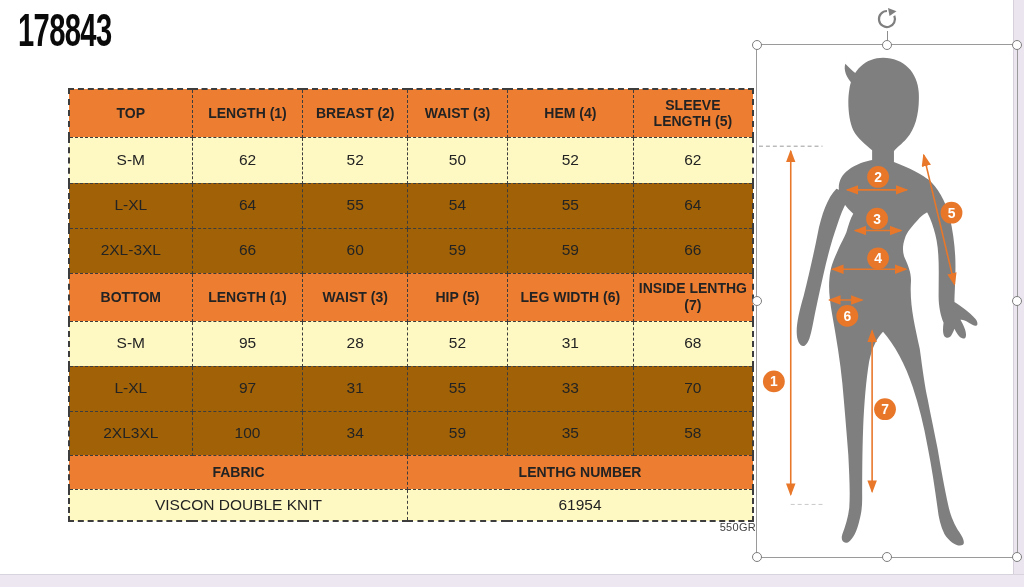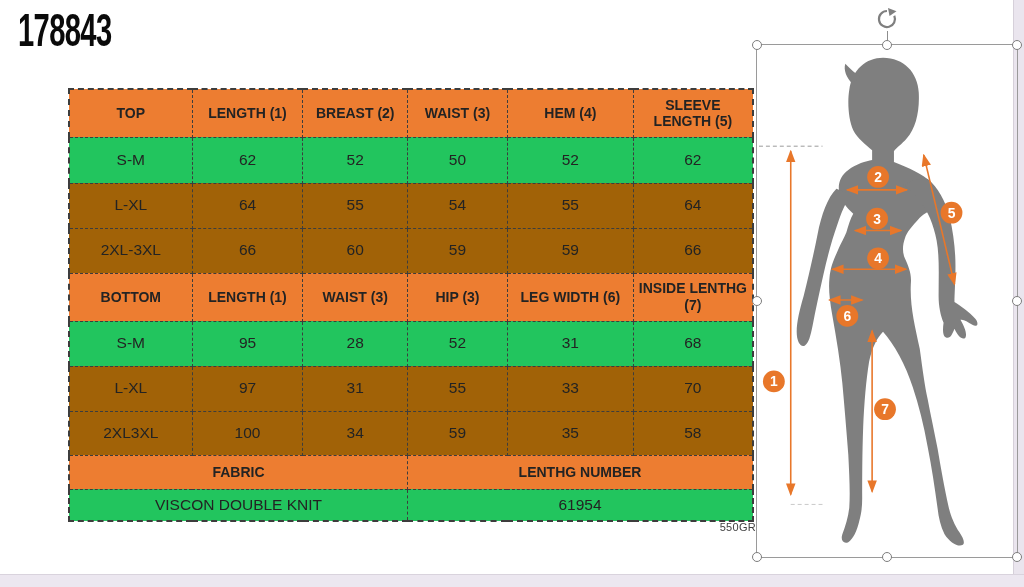--- a/index.html
+++ b/index.html
@@ -20,21 +20,21 @@
     position:absolute; left:68px; top:88px; width:686px;
     border-collapse:collapse; table-layout:fixed;
     border:2px dashed #3d3d3d;
   }
   .size-table th, .size-table td{
     border:1.5px dashed #3d3d3d; text-align:center; vertical-align:middle;
     color:#232323; padding:1px 2px; line-height:1.18;
   }
   .size-table th{ background:#ED7D31; font-size:14px; font-weight:700; }
   .size-table td{ font-size:15.5px; }
-  .size-table td.light{ background:#22c55e; }
+  .size-table td.light{ background:#fef9c3; }
   .size-table td.mid{ background:#a16207; }
 
   .footnote{
     position:absolute; left:68px; top:521px; width:688px; text-align:right;
     font-size:11px; color:#3f3f3f; letter-spacing:0.3px;
   }
 
   
   .right-strip{
     position:absolute; right:0; top:0; width:11px; height:587px;
@@ -114,21 +114,21 @@
           <td class="mid">66</td>
           <td class="mid">60</td>
           <td class="mid">59</td>
           <td class="mid">59</td>
           <td class="mid">66</td>
         </tr>
         <tr style="height: 48px;">
           <th>BOTTOM</th>
           <th>LENGTH (1)</th>
           <th>WAIST (3)</th>
-          <th>HIP (3)</th>
+          <th>HIP (5)</th>
           <th>LEG WIDTH (6)</th>
           <th>INSIDE LENTHG (7)</th>
         </tr>
         <tr style="height: 45px;">
           <td class="light">S-M</td>
           <td class="light">95</td>
           <td class="light">28</td>
           <td class="light">52</td>
           <td class="light">31</td>
           <td class="light">68</td>

